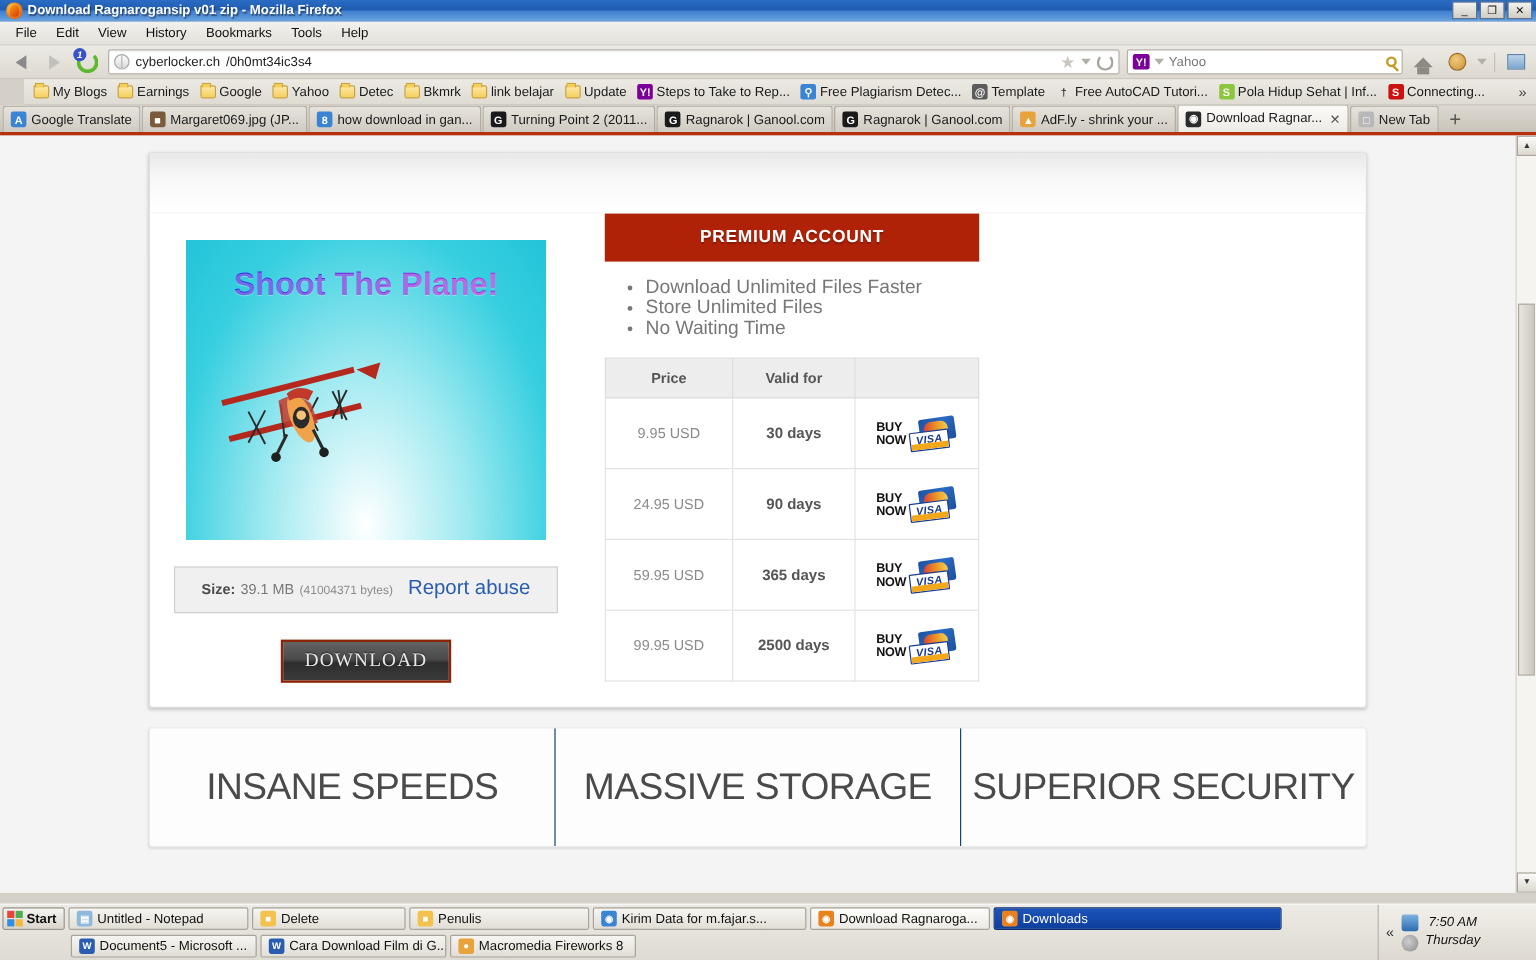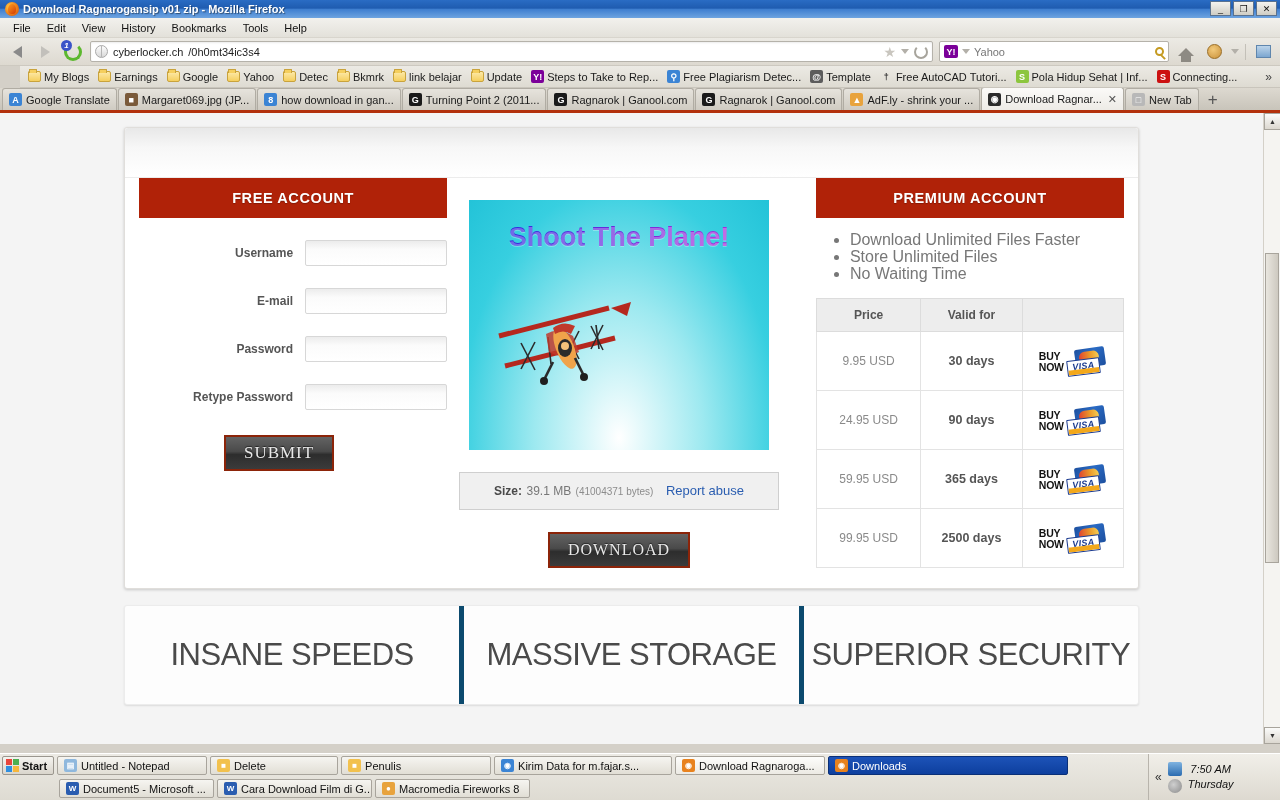--- a/index.html
+++ b/index.html
@@ -200,21 +200,21 @@
   }
   .plane{ position:absolute; left:22px; top:96px; }
 
   .fileinfo{
     width:320px;margin-top:22px;background:#f0f0f0;border:1px solid #cfcfcf;
     padding:8px 10px;text-align:center;line-height:18px;
   }
   .fileinfo .k{ font-size:12px;font-weight:bold;color:#4a4a4a; }
   .fileinfo .v{ font-size:12px;color:#777; }
   .fileinfo .bytes{ font-size:10px;color:#8c8c8c; }
-  .fileinfo a{ font-size:13px;color:#2a5db0;text-decoration:none;margin-left:8px;}
+  .fileinfo a{ font-size:17px;color:#2a5db0;text-decoration:none;margin-left:8px;}
   .dlwrap{ margin-top:22px; }
   .dlbtn{ font-size:16px;padding:7px 18px; }
 
   .prem-list{ margin:14px 0 0 18px;padding:0 0 0 16px; }
   .prem-list li{ font-size:16px;color:#777;line-height:16px;margin-bottom:1px;}
 
   .ptable{ width:100%;border-collapse:collapse;margin-top:16px;border:1px solid #dcdcdc;}
   .ptable th{
     background:#ededed;font-size:12px;color:#555;font-weight:bold;
     padding:9px 0;border:1px solid #dcdcdc;
@@ -250,21 +250,21 @@
   }
 
   .features{
     width:1015px;margin:16px auto 0 auto;background:#fdfdfd;
     border:1px solid #ececec;border-radius:3px;display:flex;height:100px;
     box-shadow:0 1px 2px rgba(0,0,0,.1);
   }
   .feat{ flex:1;display:flex;align-items:center;justify-content:center;
          font-size:31px;color:#4a4a4a;font-family:"Liberation Sans",sans-serif;
          letter-spacing:-.5px; }
-  .feat + .feat{ border-left:5px solid #0c4a6e; }
+  .feat + .feat{ border-left:1px solid #0c4a6e; }
 
   
   .taskbar{
     position:absolute;left:0;bottom:0;width:1280px;height:47px;
     background:linear-gradient(to bottom,#eceae4 0%,#dedbd2 100%);
     border-top:1px solid #fff; display:flex; align-items:stretch;
   }
   .tb-left{ flex:1 1 auto; display:flex; flex-direction:column; padding:1px 2px; gap:2px;}
   .tb-row{ display:flex; align-items:center; gap:3px; height:21px;}
   .startbtn{
@@ -461,44 +461,20 @@
   </div>
 
 <div class="viewport">
   <div class="page">
 
     <div class="card">
       <div class="card-top"></div>
 
       <div class="cols">
 
-        <div class="col-free">
-          <div class="panelhead">FREE ACCOUNT</div>
-
-          <div class="formrow">
-            <span class="lbl">Username</span>
-            <input type="text" value="" style="">
-          </div>
-          <div class="formrow">
-            <span class="lbl">E-mail</span>
-            <input type="text" value="" style="">
-          </div>
-          <div class="formrow">
-            <span class="lbl">Password</span>
-            <input type="password" value="" style="">
-          </div>
-          <div class="formrow">
-            <span class="lbl">Retype Password</span>
-            <input type="password" value="" style="">
-          </div>
-
-          <div class="submitwrap">
-            <button class="btn3d submitbtn">SUBMIT</button>
-          </div>
-        </div>
 
         <div class="col-mid">
           <div class="advert">
             <div class="adtitle">Shoot The Plane!</div>
             <svg class="plane" width="190" height="115" viewBox="0 0 190 115">
               <g stroke="#b5281e" stroke-width="4" fill="none">
                 <path d="M8 40 L118 12" stroke-width="5"></path>
                 <path d="M14 70 L124 42" stroke-width="5"></path>
               </g>
               <g stroke="#2b2b2b" stroke-width="1.6" fill="none">

